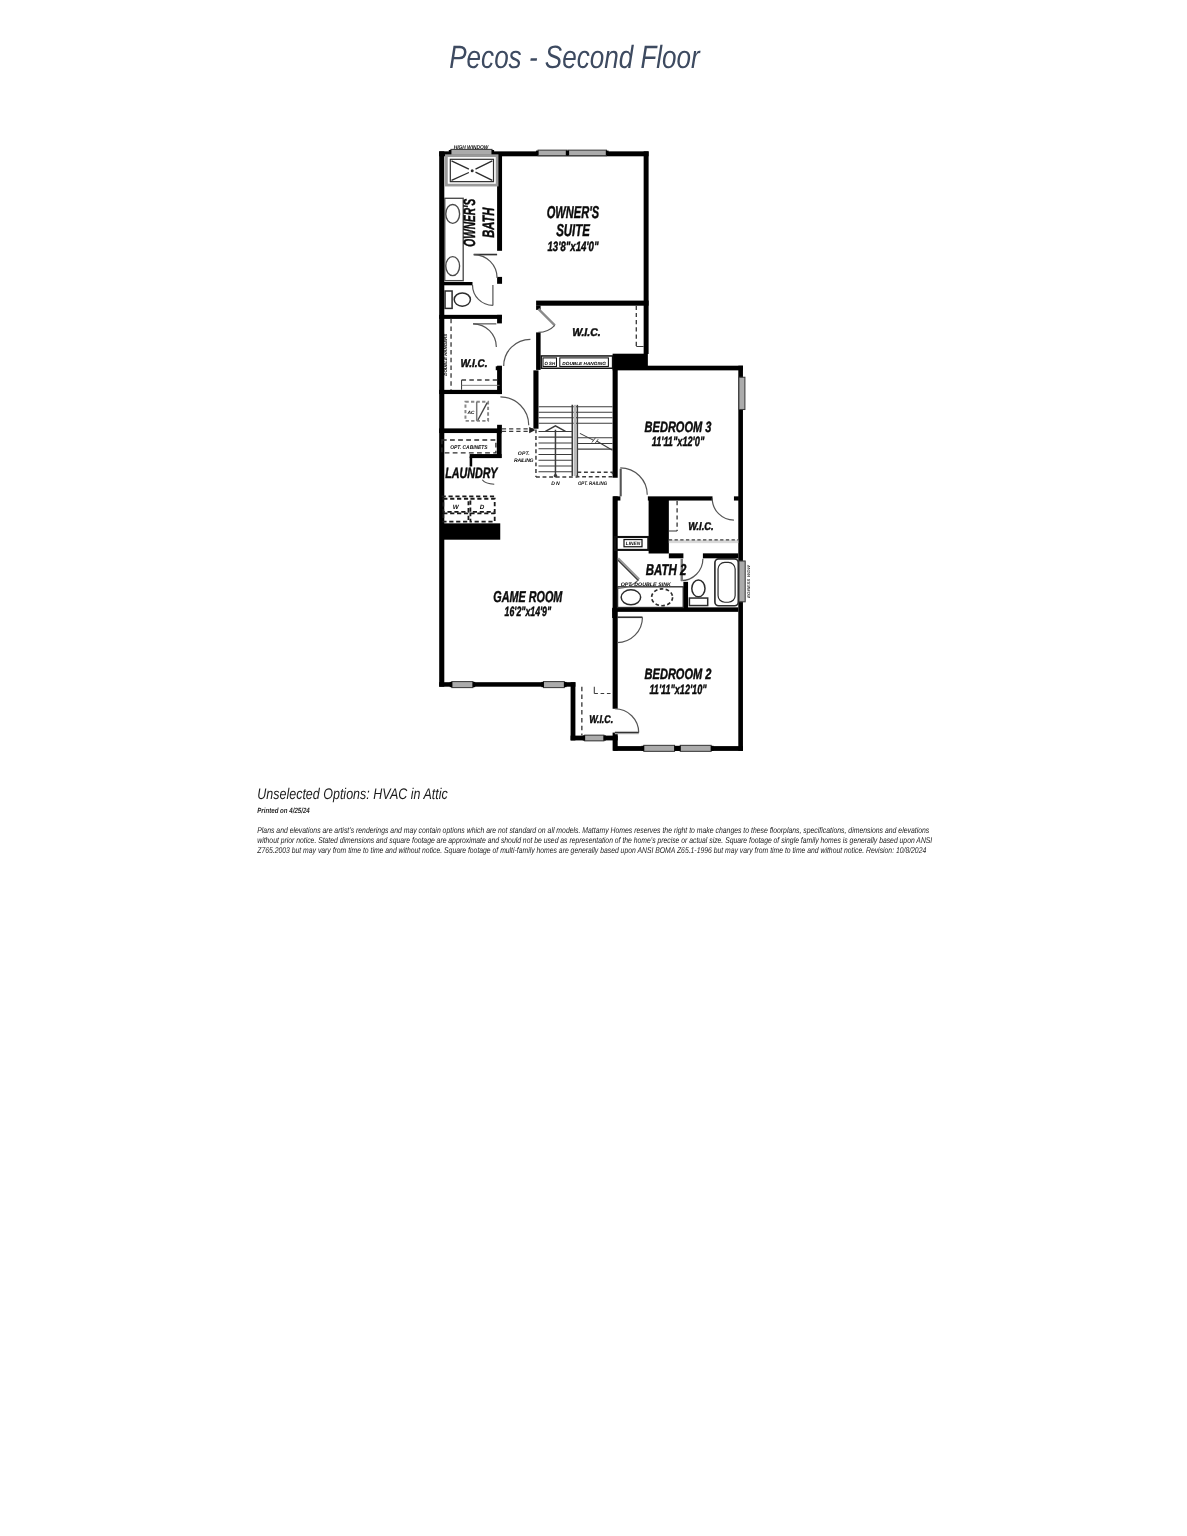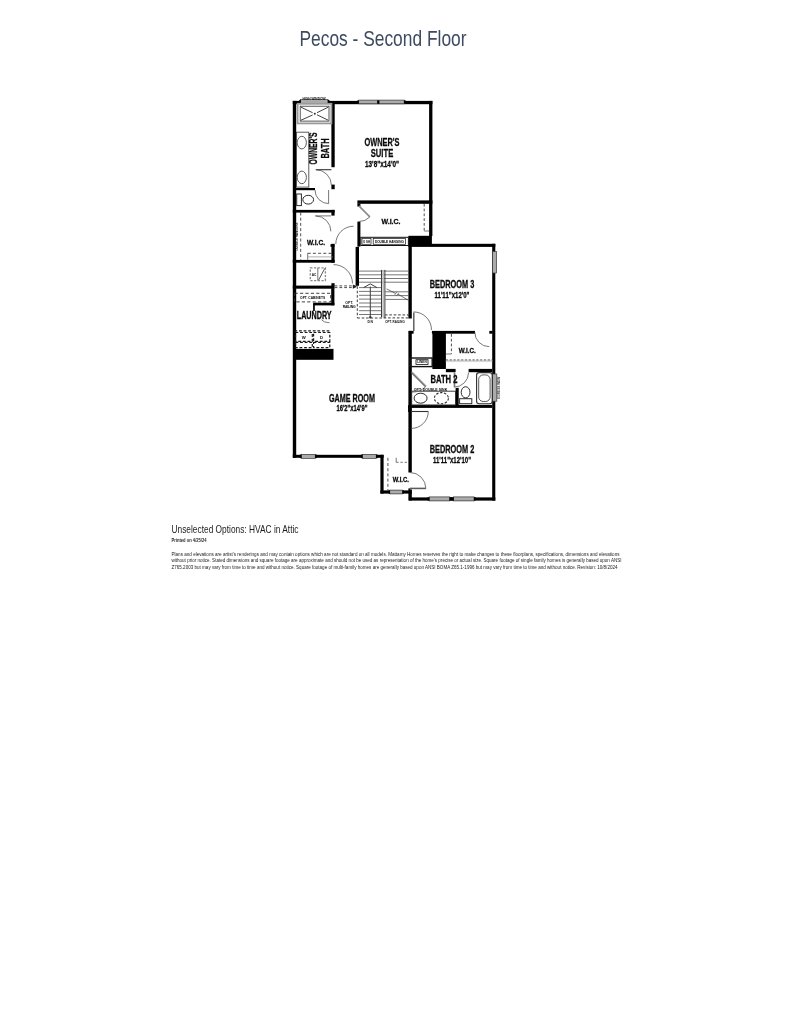--- a/index.html
+++ b/index.html
@@ -1,17 +1,17 @@
 <!DOCTYPE html>
 <html><head>
 <meta charset="utf-8">
 <style>
   html,body{margin:0;padding:0;background:#ffffff;}
   .page{position:relative;width:791px;height:1024px;background:#ffffff;overflow:hidden;
-        font-family:"Liberation Sans",sans-serif;}
+        font-family:"Liberation Sans",sans-serif;font-style:italic;}
   svg text{font-family:"Liberation Sans",sans-serif;}
 </style>
 </head>
 <body>
 <div class="page">
 <svg width="791" height="1024" viewBox="0 0 791 1024">
   <rect x="0" y="0" width="791" height="1024" fill="#ffffff"></rect>
 
   <text x="383" y="45.6" font-size="21.5" fill="#3d4a60" text-anchor="middle" textLength="167" lengthAdjust="spacingAndGlyphs">Pecos - Second Floor</text>
 

